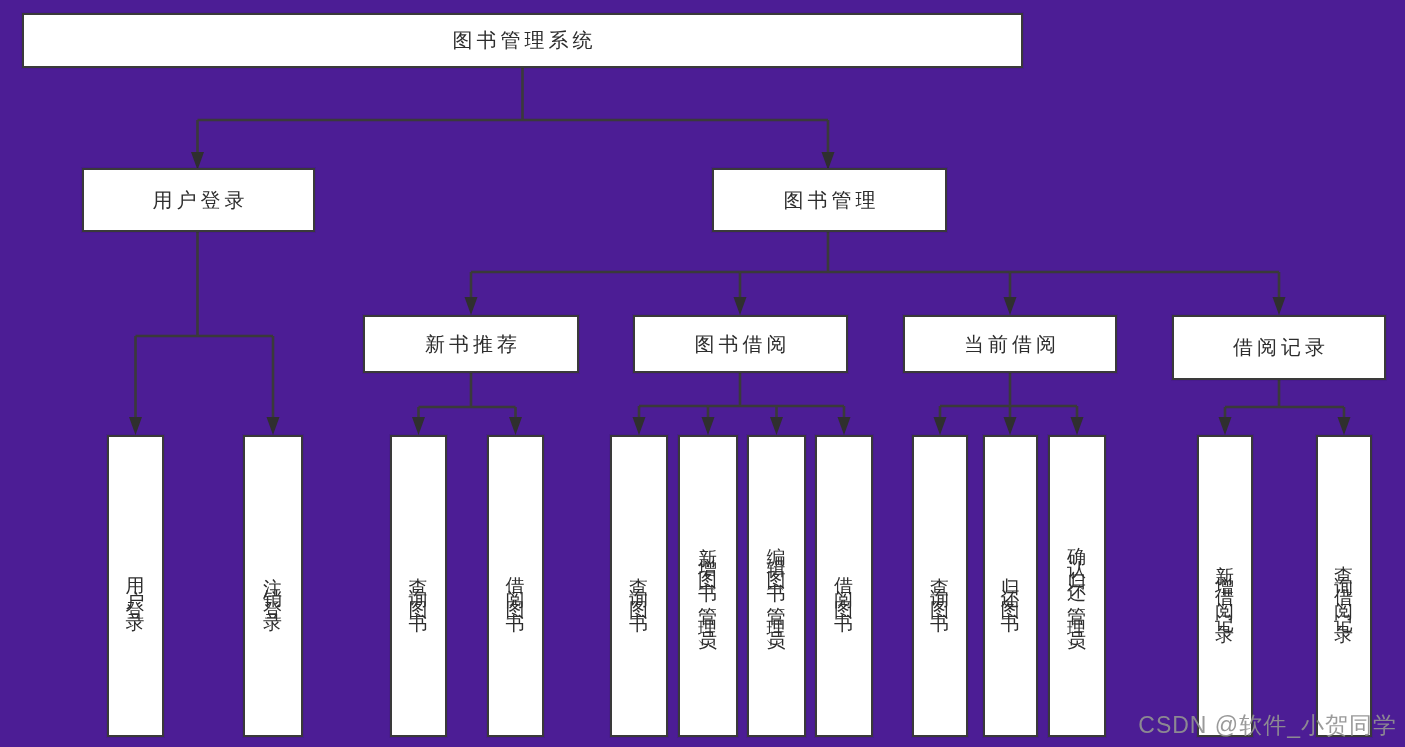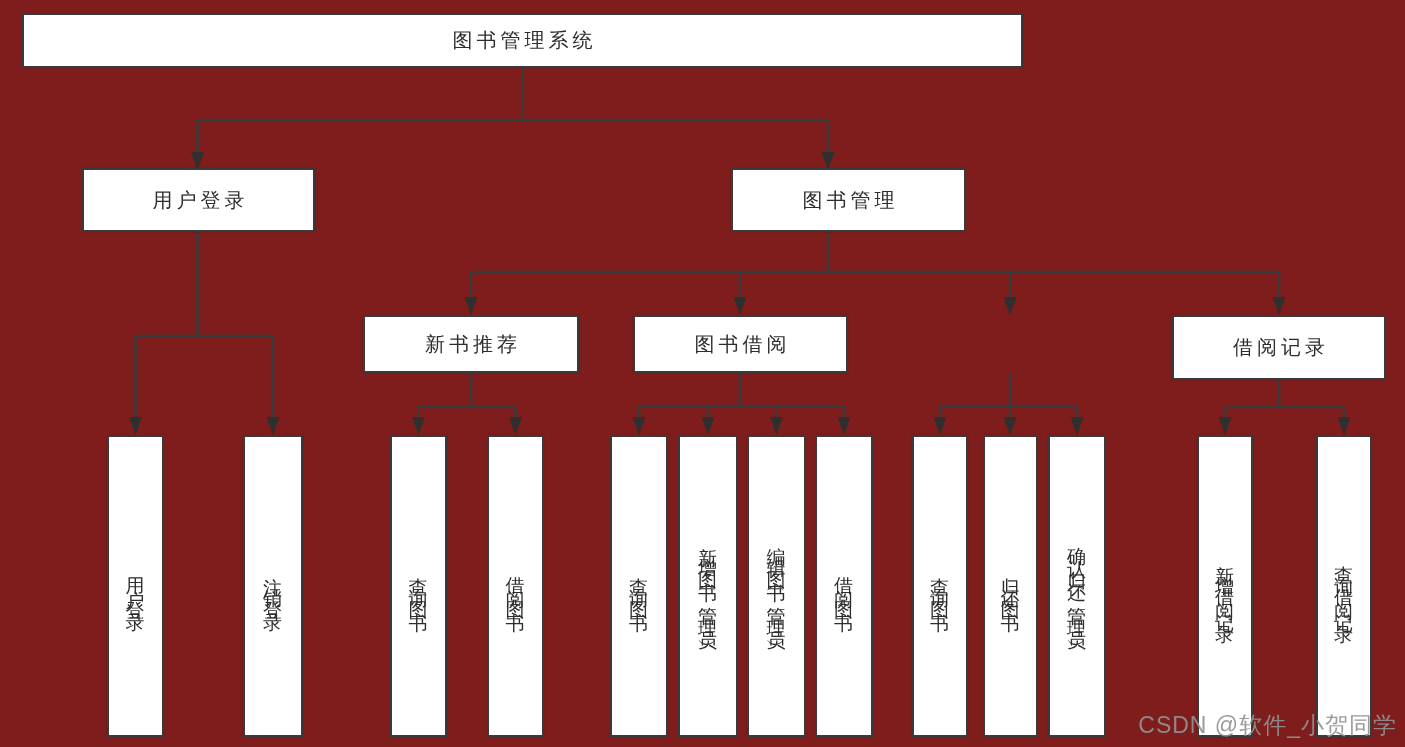--- a/index.html
+++ b/index.html
@@ -8,21 +8,21 @@
     background: #ffffff;
     width: 1405px;
     height: 747px;
     overflow: hidden;
     font-family: "Liberation Sans", "DejaVu Sans", sans-serif;
   }
   .stage {
     position: relative;
     width: 1405px;
     height: 747px;
-    background: #7f1d1d;
+    background: #4c1d95;
   }
   .wires {
     position: absolute;
     inset: 0;
     width: 1405px;
     height: 747px;
   }
   .wires path {
     stroke: #3a3a3a;
     stroke-width: 2.6;
@@ -137,24 +137,25 @@
       <path d="M1225,407 V419"></path>
       <polygon points="1225,435 1218.5,417 1231.5,417"></polygon>
       <path d="M1344,407 V419"></path>
       <polygon points="1344,435 1337.5,417 1350.5,417"></polygon>
     </g>
   </svg>
 
   <div class="node h" style="left:22px; top:13px; width:1001px; height:55px;">图书管理系统</div>
 
   <div class="node h" style="left:82px; top:168px; width:233px; height:64px;">用户登录</div>
-  <div class="node h" style="left:731px; top:168px; width:235px; height:64px;">图书管理</div>
+  <div class="node h" style="left:712px; top:168px; width:235px; height:64px;">图书管理</div>
 
   <div class="node h" style="left:363px; top:315px; width:216px; height:58px;">新书推荐</div>
   <div class="node h" style="left:633px; top:315px; width:215px; height:58px;">图书借阅</div>
+  <div class="node h" style="left:903px; top:315px; width:214px; height:58px;">当前借阅</div>
   <div class="node h" style="left:1172px; top:315px; width:214px; height:65px;">借阅记录</div>
 
   <div class="node v" style="left:107px; top:435px; width:57px; height:302px;">用户登录</div>
   <div class="node v" style="left:243px; top:435px; width:60px; height:302px;">注销登录</div>
 
   <div class="node v" style="left:390px; top:435px; width:57px; height:302px;">查询图书</div>
   <div class="node v" style="left:487px; top:435px; width:57px; height:302px;">借阅图书</div>
 
   <div class="node v" style="left:610px; top:435px; width:58px; height:302px;">查询图书</div>
   <div class="node v" style="left:678px; top:435px; width:60px; height:302px;">新增图书（管理员）</div>

